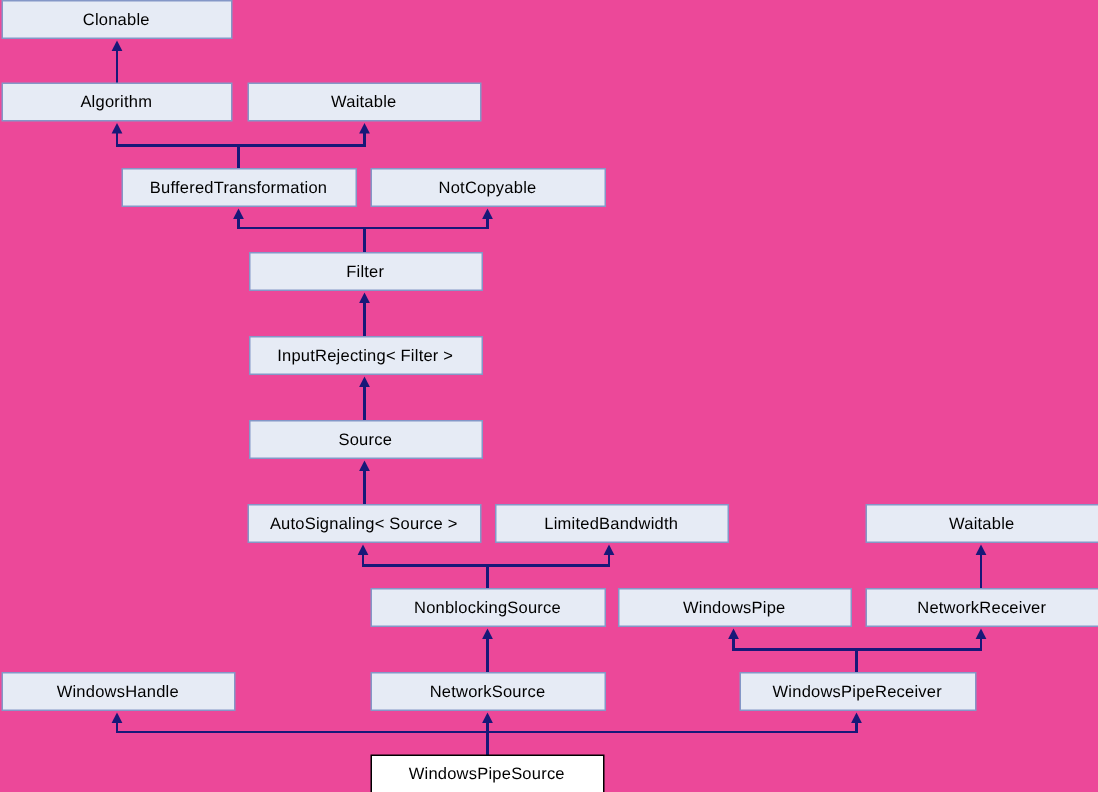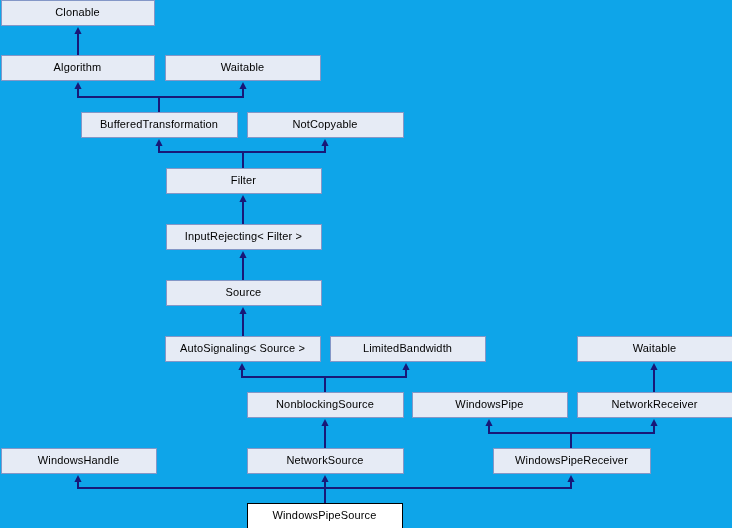--- a/index.html
+++ b/index.html
@@ -11,21 +11,21 @@
   body {
     width: 732px;
     height: 528px;
     font-family: "Liberation Sans", sans-serif;
     overflow: hidden;
   }
   #diagram-root {
     position: relative;
     width: 732px;
     height: 528px;
-    background: #0ea5e9;
+    background: #ec4899;
   }
   svg#graph {
     display: block;
     width: 732px;
     height: 528px;
   }
   .node-box {
     cursor: pointer;
   }
   .node-rect {

